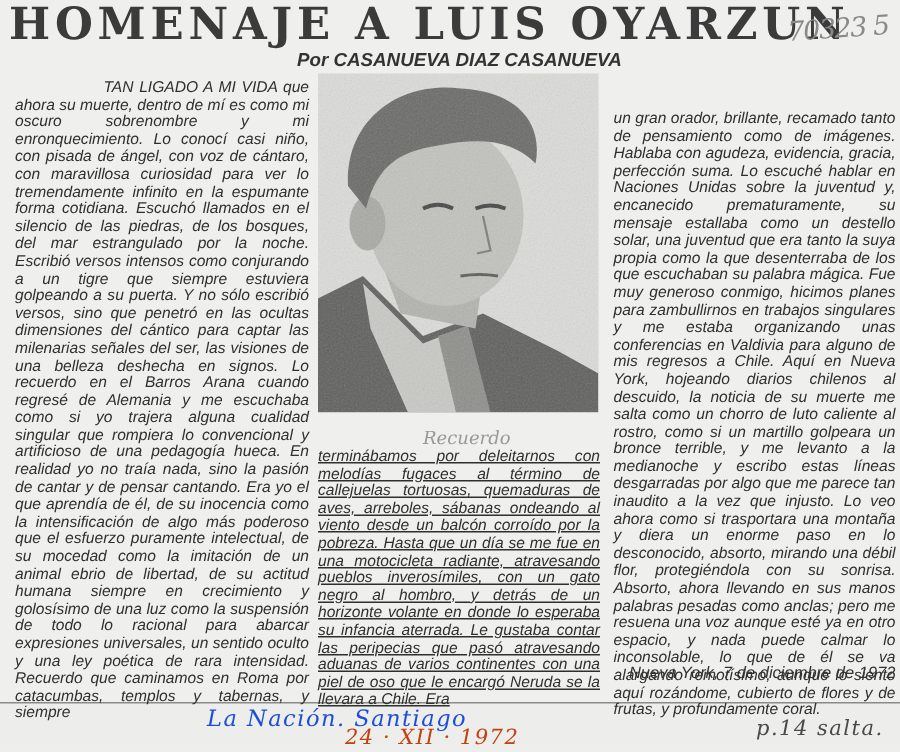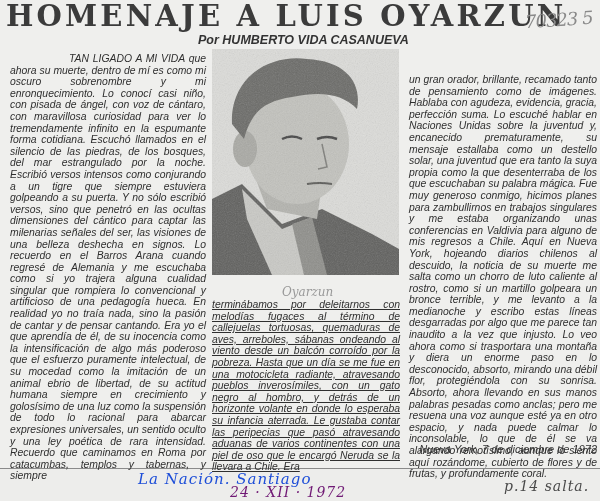--- a/index.html
+++ b/index.html
@@ -67,39 +67,39 @@
     position:absolute; left:282px; top:285px;
     font-family:"DejaVu Serif", serif; font-style:italic; font-size:12px; color:#999;
   }
   .source-note {
     position:absolute; left:138px; top:470px;
     font-family:"DejaVu Serif", serif; font-style:italic; font-size:15px; color:#1d4ed8;
     letter-spacing:1px; white-space:nowrap;
   }
   .source-date {
     position:absolute; left:230px; top:484px;
-    font-family:"DejaVu Serif", serif; font-style:italic; font-size:14px; color:#701a75;
+    font-family:"DejaVu Serif", serif; font-style:italic; font-size:14px; color:#c2410c;
     letter-spacing:1px; white-space:nowrap;
   }
   .source-page {
     position:absolute; left:504px; top:478px;
     font-family:"DejaVu Serif", serif; font-style:italic; font-size:14px; color:#4a4a4a;
     letter-spacing:1px; white-space:nowrap;
   }
 </style>
 </head>
 <body>
 
 <div class="clipping">
 
   <div class="headline">HOMENAJE A LUIS OYARZUN</div>
 
   <div class="byline">
     <span class="por">Por</span>
-    <span>HUMBERTO VIDA CASANUEVA</span>
+    <span>CASANUEVA DIAZ CASANUEVA</span>
   </div>
 
   <div class="hand-num">70323 5</div>
 
   <div class="col col-left">
     <p class="lead">
       <span class="lead-caps">TAN LIGADO A MI VIDA</span><span> que ahora su muerte, dentro de mí es como mi oscuro sobrenombre y mi enronquecimiento. Lo conocí casi niño, con pisada de ángel, con voz de cántaro, con maravillosa curiosidad para ver lo tremendamente infinito en la espumante forma cotidiana. Escuchó llamados en el silencio de las piedras, de los bosques, del mar estrangulado por la noche. Escribió versos intensos como conjurando a un tigre que siempre estuviera golpeando a su puerta. Y no sólo escribió versos, sino que penetró en las ocultas dimensiones del cántico para captar las milenarias señales del ser, las visiones de una belleza deshecha en signos. Lo recuerdo en el Barros Arana cuando regresé de Alemania y me escuchaba como si yo trajera alguna cualidad singular que rompiera lo convencional y artificioso de una pedagogía hueca. En realidad yo no traía nada, sino la pasión de cantar y de pensar cantando. Era yo el que aprendía de él, de su inocencia como la intensificación de algo más poderoso que el esfuerzo puramente intelectual, de su mocedad como la imitación de un animal ebrio de libertad, de su actitud humana siempre en crecimiento y golosísimo de una luz como la suspensión de todo lo racional para abarcar expresiones universales, un sentido oculto y una ley poética de rara intensidad. Recuerdo que caminamos en Roma por catacumbas, templos y tabernas, y siempre</span>
     </p>
   </div>
 
@@ -134,21 +134,21 @@
       <path d="M70 90 Q80 85 90 90" stroke="#444" stroke-width="2.5" fill="none"></path>
       <path d="M105 90 Q115 86 125 90" stroke="#444" stroke-width="2.5" fill="none"></path>
 
       <path d="M110 95 L115 118 L106 120" stroke="#7d7d79" stroke-width="1.5" fill="none"></path>
 
       <path d="M95 135 Q108 133 120 135" stroke="#5a5a57" stroke-width="2" fill="none"></path>
       <rect width="187" height="226" fill="#888" filter="url(#grain)"></rect>
     </svg>
   </div>
 
-  <div class="hand-caption">Oyarzun</div>
+  <div class="hand-caption">Recuerdo</div>
 
   <div class="col col-mid">
     <p>terminábamos por deleitarnos con melodías fugaces al término de callejuelas tortuosas, quemaduras de aves, arreboles, sábanas ondeando al viento desde un balcón corroído por la pobreza. Hasta que un día se me fue en una motocicleta radiante, atravesando pueblos inverosímiles, con un gato negro al hombro, y detrás de un horizonte volante en donde lo esperaba su infancia aterrada. Le gustaba contar las peripecias que pasó atravesando aduanas de varios continentes con una piel de oso que le encargó Neruda se la llevara a Chile. Era</p>
   </div>
 
   <div class="col col-right">
     <p>un gran orador, brillante, recamado tanto de pensamiento como de imágenes. Hablaba con agudeza, evidencia, gracia, perfección suma. Lo escuché hablar en Naciones Unidas sobre la juventud y, encanecido prematuramente, su mensaje estallaba como un destello solar, una juventud que era tanto la suya propia como la que desenterraba de los que escuchaban su palabra mágica. Fue muy generoso conmigo, hicimos planes para zambullirnos en trabajos singulares y me estaba organizando unas conferencias en Valdivia para alguno de mis regresos a Chile. Aquí en Nueva York, hojeando diarios chilenos al descuido, la noticia de su muerte me salta como un chorro de luto caliente al rostro, como si un martillo golpeara un bronce terrible, y me levanto a la medianoche y escribo estas líneas desgarradas por algo que me parece tan inaudito a la vez que injusto. Lo veo ahora como si trasportara una montaña y diera un enorme paso en lo desconocido, absorto, mirando una débil flor, protegiéndola con su sonrisa. Absorto, ahora llevando en sus manos palabras pesadas como anclas; pero me resuena una voz aunque esté ya en otro espacio, y nada puede calmar lo inconsolable, lo que de él se va alargando remotísimo, aunque lo siento aquí rozándome, cubierto de flores y de frutas, y profundamente coral.</p>
   </div>
 
   <div class="dateline">Nueva York, 7 de diciembre de 1972</div>

